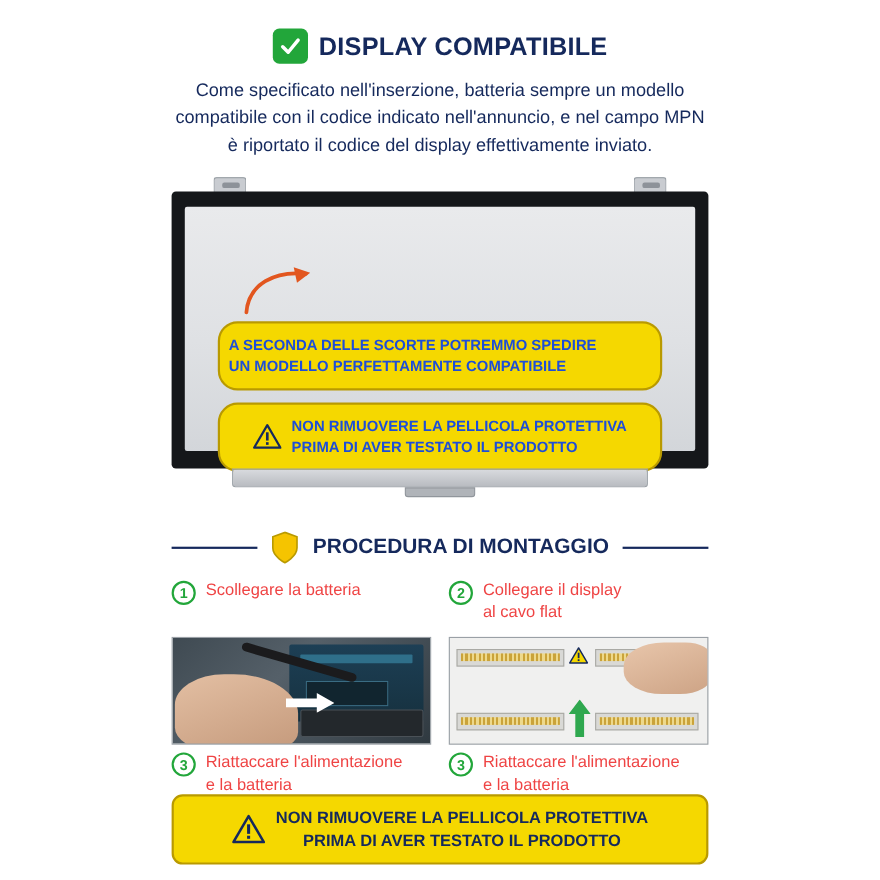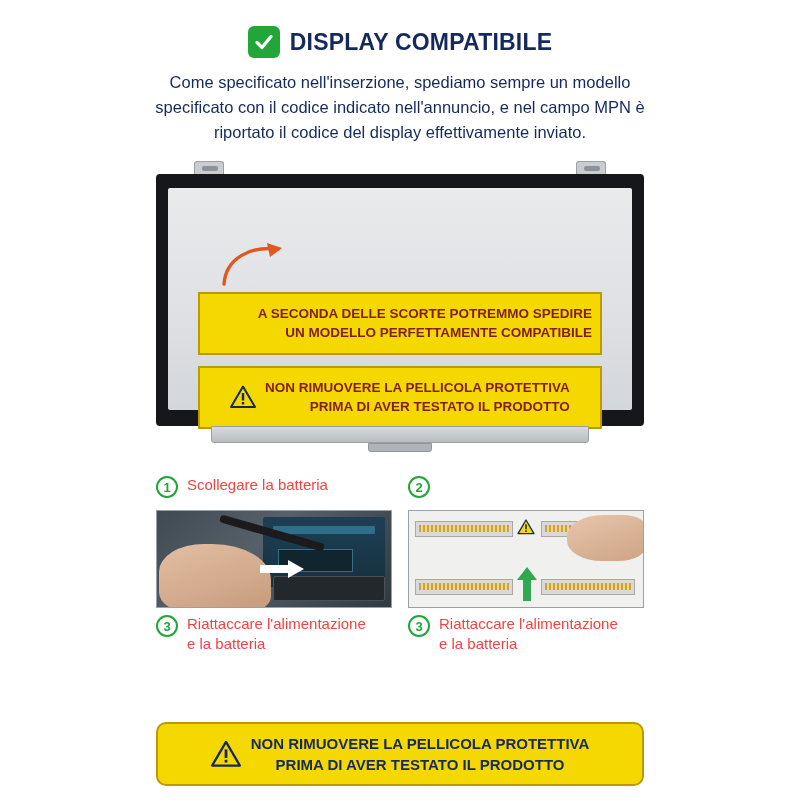--- a/index.html
+++ b/index.html
@@ -107,23 +107,23 @@
   .arrow-curve {
     position: absolute;
     left: 52px; top: 52px;
     width: 70px; height: 48px;
   }
   .yellow-box {
     position: absolute;
     left: 30px; right: 30px;
     background: #f5d800;
     border: 2px solid #b99a00;
-    border-radius: 0;
-    text-align: right;
-    color: #7f1d1d;
+    border-radius: 18px;
+    text-align: left;
+    color: #1d4ed8;
     font-weight: bold;
     font-size: 13.5px;
     line-height: 1.42;
     padding: 10px 8px;
   }
   .yellow-box.one { top: 104px; }
   .yellow-box.two {
     top: 178px;
     display: flex;
     align-items: center;
@@ -289,21 +289,21 @@
 
     <div class="header-row">
       <div class="check-badge">
         <svg width="22" height="22" viewBox="0 0 22 22" aria-hidden="true">
           <path d="M4 11.5 L9 16.5 L18 5.5" fill="none" stroke="#ffffff" stroke-width="3.2" stroke-linecap="round" stroke-linejoin="round"></path>
         </svg>
       </div>
       <div class="header-title">DISPLAY COMPATIBILE</div>
     </div>
 
-    <div class="intro">Come specificato nell'inserzione, spediamo sempre un modello specificato con il codice indicato nell'annuncio, e nel campo MPN è riportato il codice del display effettivamente inviato.</div>
+    <div class="intro">Come specificato nell'inserzione, batteria sempre un modello compatibile con il codice indicato nell'annuncio, e nel campo MPN è riportato il codice del display effettivamente inviato.</div>
 
     <div class="panel-wrap">
       <div class="bracket l"></div>
       <div class="bracket r"></div>
 
       <div class="screen-outer">
         <div class="screen-inner">
 
           <svg class="arrow-curve" viewBox="0 0 70 48" aria-hidden="true">
             <path d="M4 44 C6 18, 30 6, 58 9" fill="none" stroke="#e2561f" stroke-width="3.4" stroke-linecap="round"></path>
@@ -327,32 +327,44 @@
             </div>
           </div>
 
         </div>
       </div>
 
       <div class="bottom-strip"></div>
       <div class="connector"></div>
     </div>
 
+    <div class="proc-head">
+      <div class="proc-line"></div>
+      <svg class="shield" width="26" height="30" viewBox="0 0 26 30" aria-hidden="true">
+        <path d="M13 1 L24 5 V15 C24 23 13 28.5 13 28.5 C13 28.5 2 23 2 15 V5 Z" fill="#f5c400" stroke="#b99a00" stroke-width="1.5"></path>
+      </svg>
+      <div class="proc-title">PROCEDURA DI MONTAGGIO</div>
+      <div class="proc-line"></div>
+    </div>
 
     <div class="steps-grid">
 
       <div class="step">
         <div class="step-num">1</div>
         <div class="step-text">
           <div>Scollegare la batteria</div>
         </div>
       </div>
 
       <div class="step">
         <div class="step-num">2</div>
+        <div class="step-text">
+          <div>Collegare il display</div>
+          <div>al cavo flat</div>
+        </div>
       </div>
 
       <div class="photo left-photo">
         <div class="pcb"></div>
         <div class="battery"></div>
         <div class="hand"></div>
         <div class="tool"></div>
         <svg class="white-arrow" width="44" height="18" viewBox="0 0 44 18" aria-hidden="true">
           <path d="M0 5 H28 V0 L44 9 L28 18 V13 H0 Z" fill="#ffffff"></path>
         </svg>

